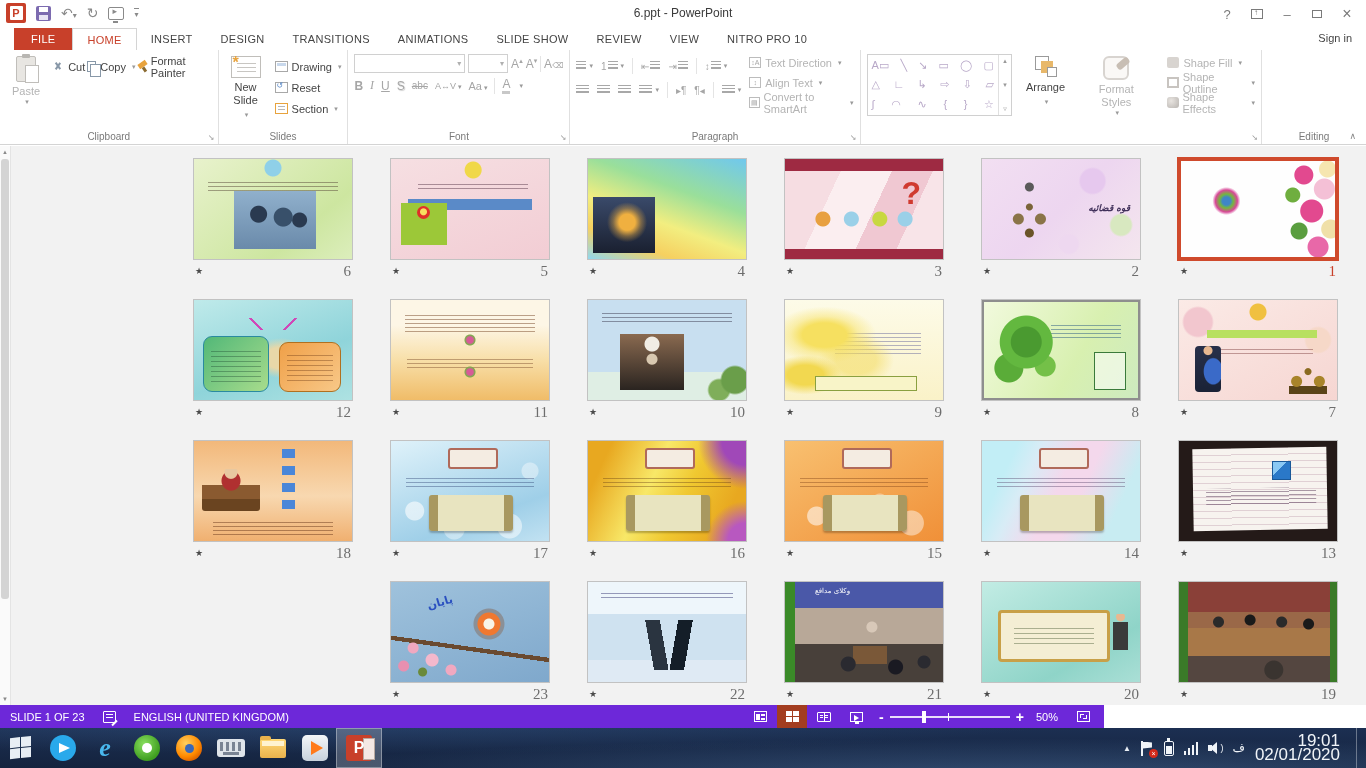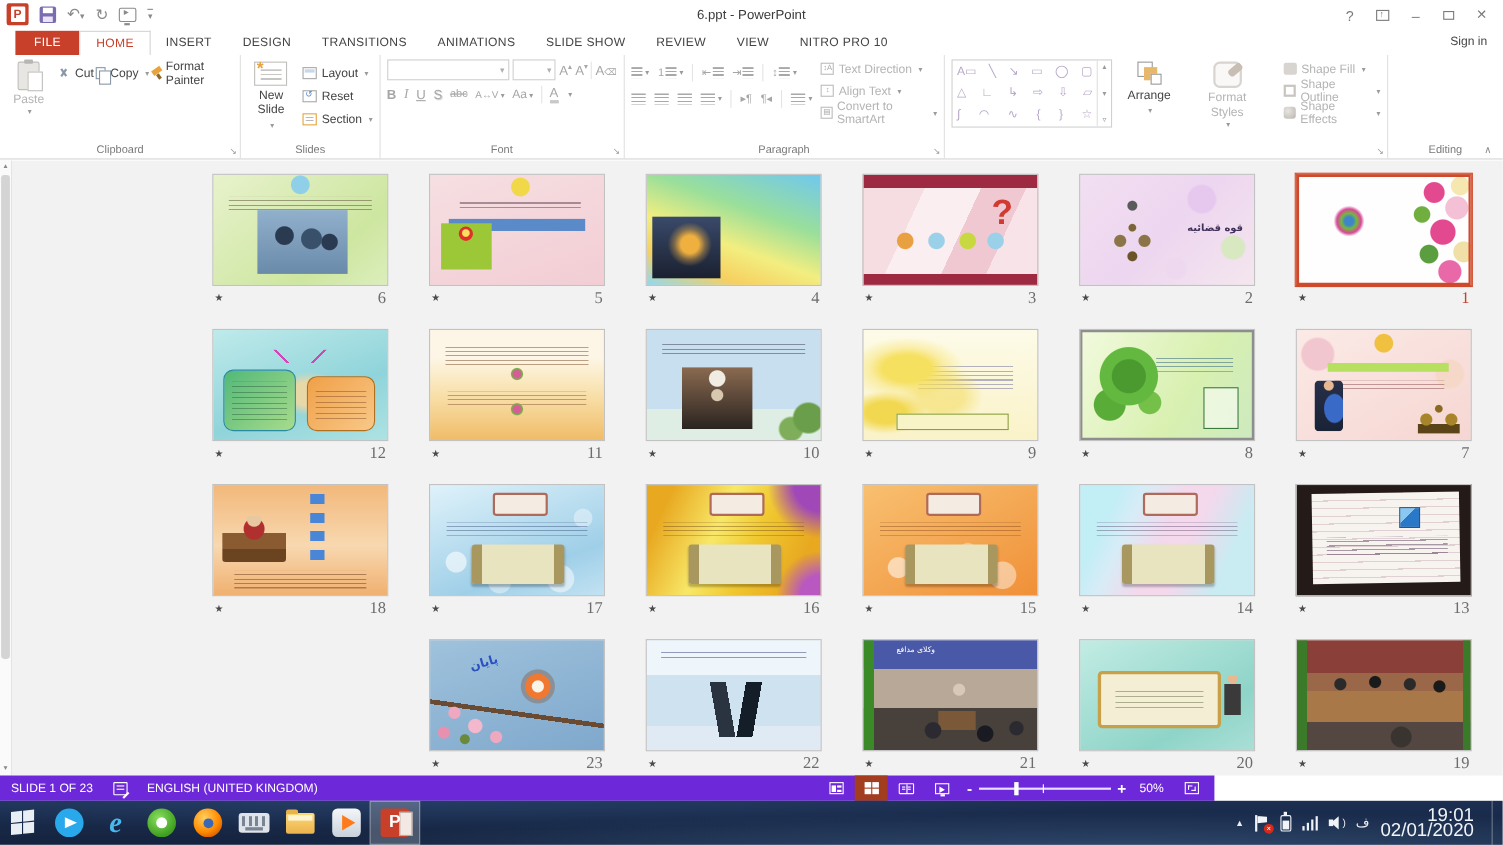--- a/index.html
+++ b/index.html
@@ -148,21 +148,21 @@
     #fefefe; }
   .k2 { background:
     radial-gradient(circle at 30% 28%, #5a5a5a 0 4px, transparent 5px),
     radial-gradient(circle at 30% 48%, #7a6438 0 3px, transparent 4px),
     radial-gradient(circle at 23% 60%, #8a7448 0 5px, transparent 6px),
     radial-gradient(circle at 37% 60%, #8a7448 0 5px, transparent 6px),
     radial-gradient(circle at 30% 74%, #6a5428 0 4px, transparent 5px),
     radial-gradient(circle at 70% 22%, #e6c8ee 0 12px, transparent 14px),
     radial-gradient(circle at 88% 66%, #d8e8c0 0 10px, transparent 12px),
     radial-gradient(circle at 55% 85%, #eed8f0 0 9px, transparent 11px),
-    linear-gradient(135deg,#f2dff2,#edd6f0 50%,#f4e6ee); }
+    linear-gradient(135deg,#f2dff2,#edd6f0 50%,#f4e6ee); font-style: italic; }
   .k3 { background:
     linear-gradient(#9e2a42 0 12px, transparent 12px),
     linear-gradient(transparent 0 90px, #9e2a42 90px),
     radial-gradient(circle at 24% 60%, #e8a040 0 7px, transparent 8px),
     radial-gradient(circle at 42% 60%, #9ad0e8 0 7px, transparent 8px),
     radial-gradient(circle at 60% 60%, #c8d840 0 7px, transparent 8px),
     radial-gradient(circle at 76% 60%, #9ad0e8 0 7px, transparent 8px),
     linear-gradient(115deg, #f6dde2 0 30%, #fbeef0 30% 55%, #f0c8d2 55% 75%, #f8e4e8 75%),
     #f3ced6; }
   .k3::after { content:"?"; position:absolute; right:22px; top:16px; font-size:32px; font-weight:bold; color:#d03a30; }
@@ -453,21 +453,21 @@
   </div>
 
   <div class="rgroup" style="display:flex; gap:8px;">
     <div class="bigbtn">
       <span class="newslide-ic"></span>
       <span class="cap">New<br>Slide <span class="dd">▾</span></span>
     </div>
     <div style="display:flex; flex-direction:column; gap:2px; padding-top:3px;">
       <div class="srow">
           <span class="mini-rect lay"></span>
-          <span class="en">Layout</span>
+          <span class="en">Drawing</span>
           <span class="dd">▾</span>
         </div>
       <div class="srow">
           <span class="mini-rect rst"></span>
           <span class="en">Reset</span>
         </div>
       <div class="srow">
           <span class="mini-rect sec"></span>
           <span class="en">Section</span>
           <span class="dd">▾</span>

